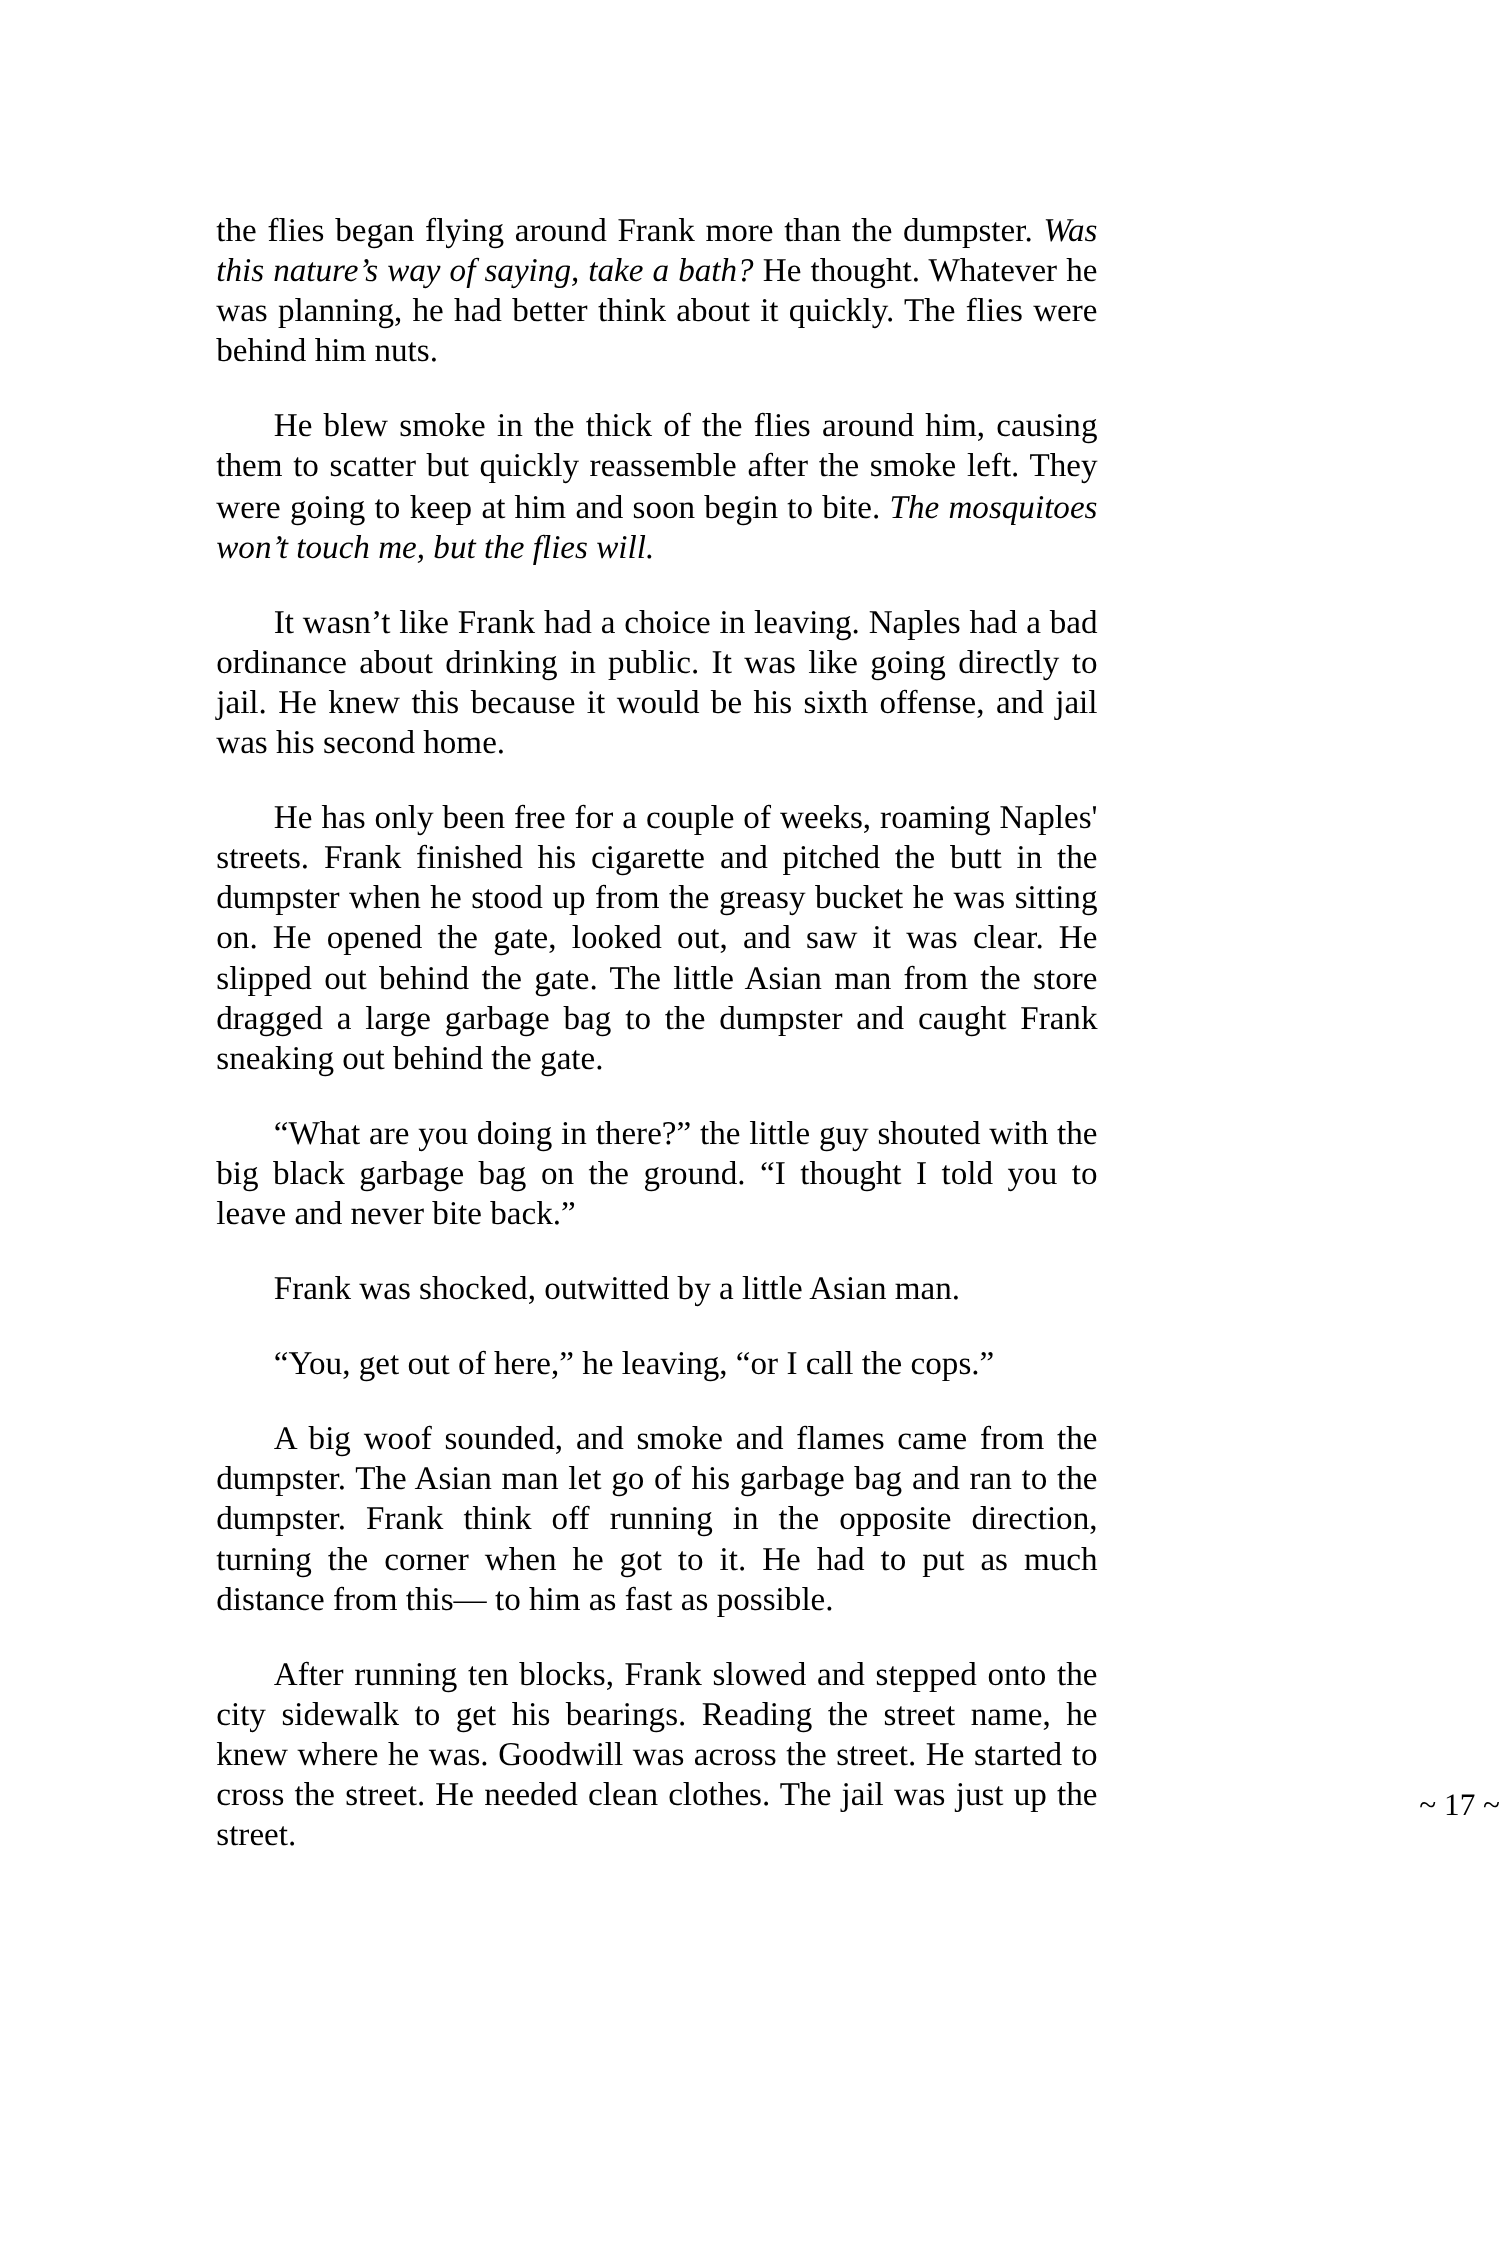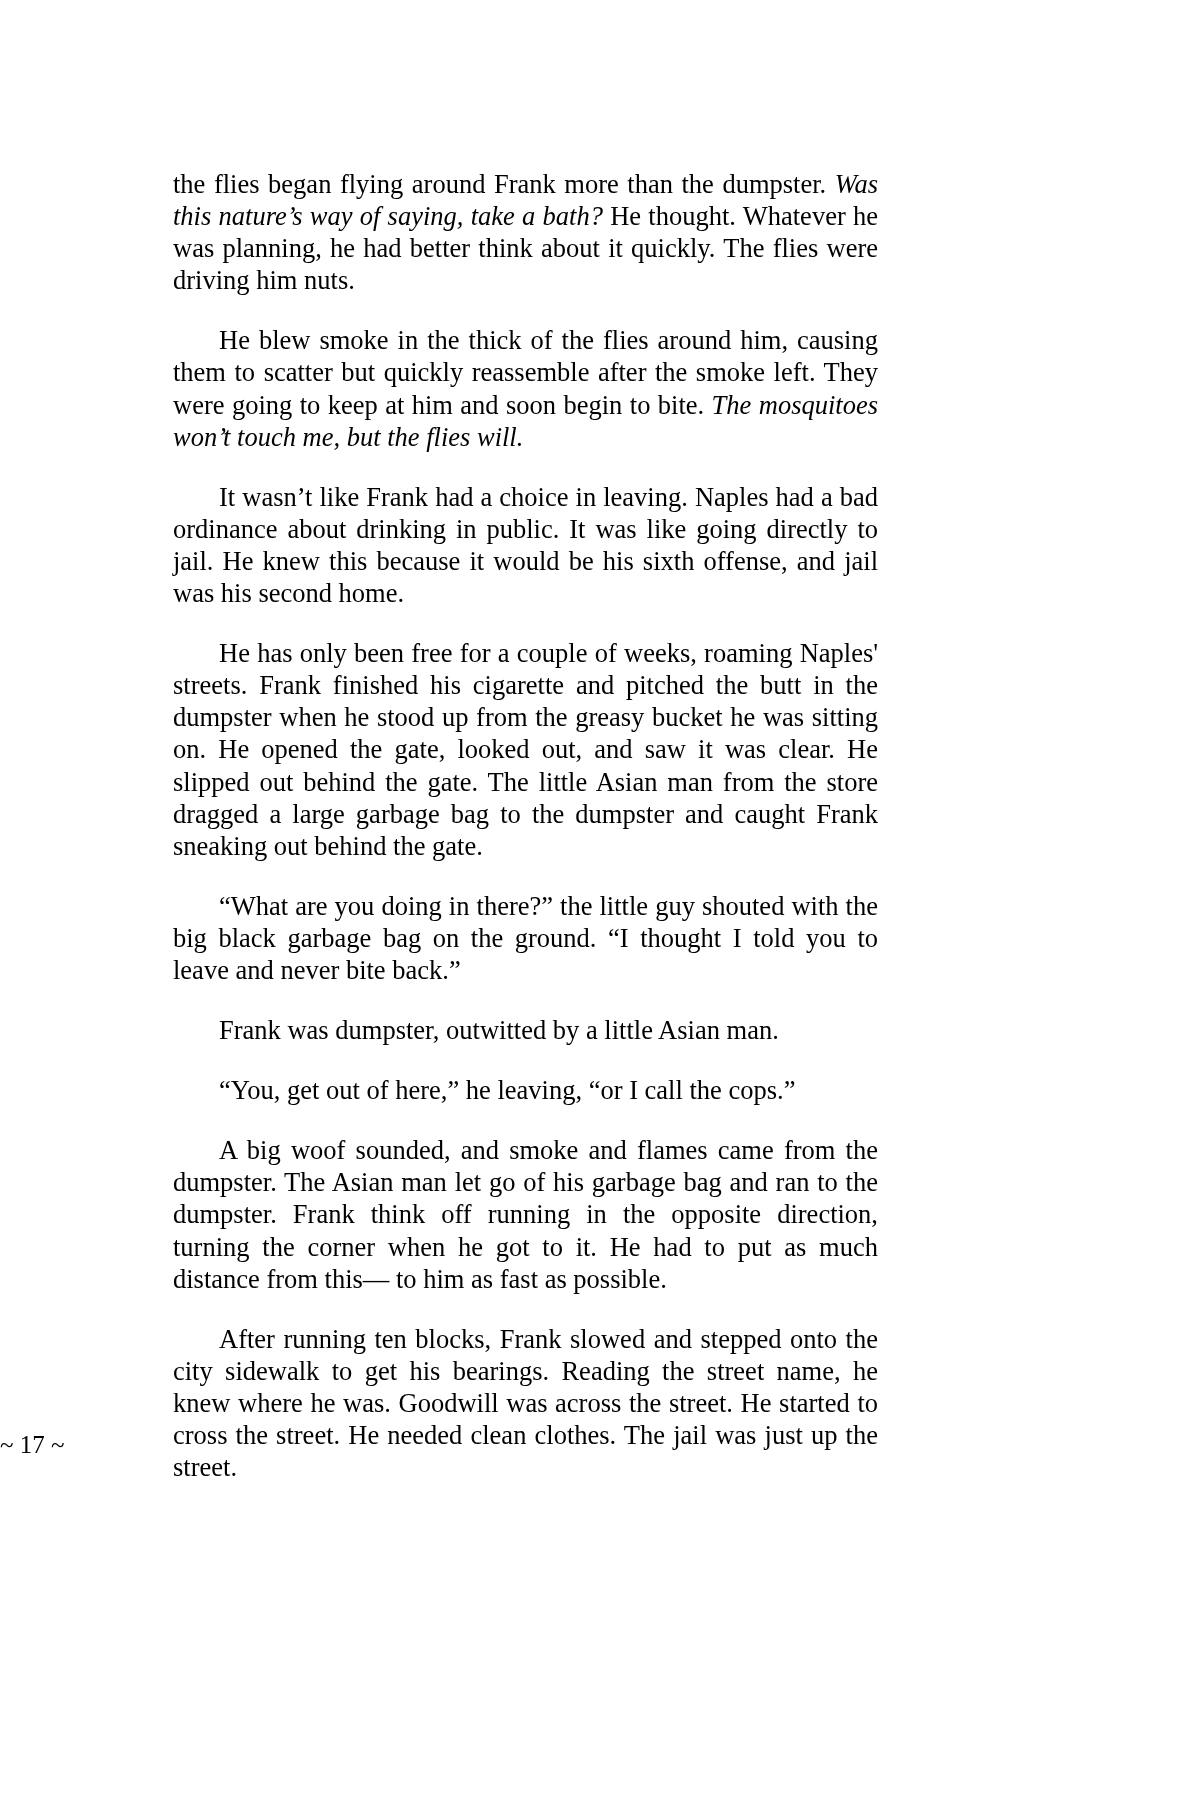--- a/index.html
+++ b/index.html
@@ -44,44 +44,44 @@
     text-indent: 46px;
   }
   em.it {
     font-style: italic;
   }
   .folio {
     position: absolute;
     left: 0;
     top: 1430px;
     width: 1200px;
-    text-align: left;
+    text-align: right;
     font-size: 25px;
     line-height: 30px;
     font-family: "Liberation Serif", "DejaVu Serif", serif;
   }
 </style>
 </head>
 <body>
 
 <div class="page">
 
   <div class="text-block">
 
-    <p class="para"><span>the flies began flying around Frank more than the dumpster. </span><em class="it">Was this nature’s way of saying, take a bath?</em><span> He thought. Whatever he was planning, he had better think about it quickly. The flies were driving him nuts.</span></p>
+    <p class="para"><span>the flies began flying around Frank more than the dumpster. </span><em class="it">Was this nature’s way of saying, take a bath?</em><span> He thought. Whatever he was planning, he had better think about it quickly. The flies were behind him nuts.</span></p>
 
     <p class="para indent"><span>He blew smoke in the thick of the flies around him, causing them to scatter but quickly reassemble after the smoke left. They were going to keep at him and soon begin to bite. </span><em class="it">The mosquitoes won’t touch me, but the flies will.</em></p>
 
     <p class="para indent">It wasn’t like Frank had a choice in leaving. Naples had a bad ordinance about drinking in public. It was like going directly to jail. He knew this because it would be his sixth offense, and jail was his second home.</p>
 
     <p class="para indent">He has only been free for a couple of weeks, roaming Naples' streets. Frank finished his cigarette and pitched the butt in the dumpster when he stood up from the greasy bucket he was sitting on. He opened the gate, looked out, and saw it was clear. He slipped out behind the gate. The little Asian man from the store dragged a large garbage bag to the dumpster and caught Frank sneaking out behind the gate.</p>
 
     <p class="para indent">“What are you doing in there?” the little guy shouted with the big black garbage bag on the ground. “I thought I told you to leave and never bite back.”</p>
 
-    <p class="para indent">Frank was dumpster, outwitted by a little Asian man.</p>
+    <p class="para indent">Frank was shocked, outwitted by a little Asian man.</p>
 
     <p class="para indent">“You, get out of here,” he leaving, “or I call the cops.”</p>
 
     <p class="para indent">A big woof sounded, and smoke and flames came from the dumpster. The Asian man let go of his garbage bag and ran to the dumpster. Frank think off running in the opposite direction, turning the corner when he got to it. He had to put as much distance from this— to him as fast as possible.</p>
 
     <p class="para indent">After running ten blocks, Frank slowed and stepped onto the city sidewalk to get his bearings. Reading the  street name, he knew where he was. Goodwill was across the street. He started to cross the street. He needed clean clothes. The jail was just up the street.</p>
 
   </div>
 
   <div class="folio">~ 17 ~</div>

